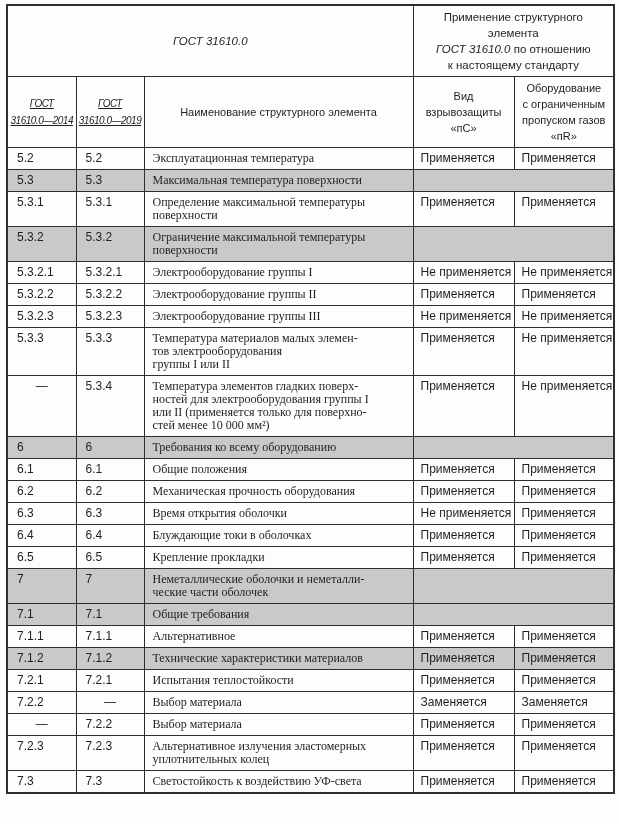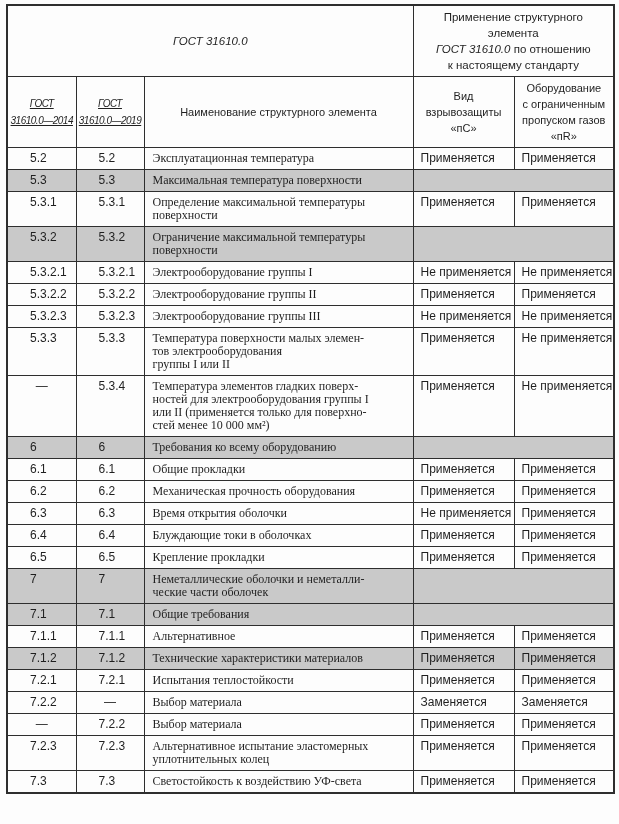--- a/index.html
+++ b/index.html
@@ -51,21 +51,21 @@
     text-decoration:underline;
   }
   .pre{white-space:pre-line;}
   
   td{
     font-size:12px;
     line-height:13px;
     vertical-align:top;
     padding:4px 6px 4px 8px;
   }
-  td.num{padding-left:22px;}
+  td.num{padding-left:9px;}
   td.ctr{text-align:center;padding-left:2px;padding-right:2px;}
   td.name-cell{
     text-align:justify;
     white-space:pre-line;
     padding-right:4px;
     font-family:Liberation Serif, serif;
   }
   td.val{
     white-space:nowrap;
     padding:4px 0 4px 7px;
@@ -154,21 +154,21 @@
         <tr>
           <td class="num">5.3.2.3</td>
           <td class="num">5.3.2.3</td>
           <td class="name-cell">Электрооборудование группы III</td>
           <td class="val">Не применяется</td>
           <td class="val">Не применяется</td>
         </tr>
         <tr>
           <td class="num">5.3.3</td>
           <td class="num">5.3.3</td>
-          <td class="name-cell">Температура поверхности малых элемен-
+          <td class="name-cell">Температура материалов малых элемен-
 тов электрооборудования
 группы I или II</td>
           <td class="val">Применяется</td>
           <td class="val">Не применяется</td>
         </tr>
         <tr>
           <td class="num ctr">—</td>
           <td class="num">5.3.4</td>
           <td class="name-cell">Температура элементов гладких поверх-
 ностей для электрооборудования группы I
@@ -179,21 +179,21 @@
         </tr>
         <tr class="shaded">
           <td class="num">6</td>
           <td class="num">6</td>
           <td class="name-cell">Требования ко всему оборудованию</td>
           <td class="val" colspan="2"></td>
         </tr>
         <tr>
           <td class="num">6.1</td>
           <td class="num">6.1</td>
-          <td class="name-cell">Общие прокладки</td>
+          <td class="name-cell">Общие положения</td>
           <td class="val">Применяется</td>
           <td class="val">Применяется</td>
         </tr>
         <tr>
           <td class="num">6.2</td>
           <td class="num">6.2</td>
           <td class="name-cell">Механическая прочность оборудования</td>
           <td class="val">Применяется</td>
           <td class="val">Применяется</td>
         </tr>
@@ -262,21 +262,21 @@
         <tr>
           <td class="num ctr">—</td>
           <td class="num">7.2.2</td>
           <td class="name-cell">Выбор материала</td>
           <td class="val">Применяется</td>
           <td class="val">Применяется</td>
         </tr>
         <tr>
           <td class="num">7.2.3</td>
           <td class="num">7.2.3</td>
-          <td class="name-cell">Альтернативное испытание эластомерных
+          <td class="name-cell">Альтернативное излучения эластомерных
 уплотнительных колец</td>
           <td class="val">Применяется</td>
           <td class="val">Применяется</td>
         </tr>
         <tr>
           <td class="num">7.3</td>
           <td class="num">7.3</td>
           <td class="name-cell">Светостойкость к воздействию УФ-света</td>
           <td class="val">Применяется</td>
           <td class="val">Применяется</td>

